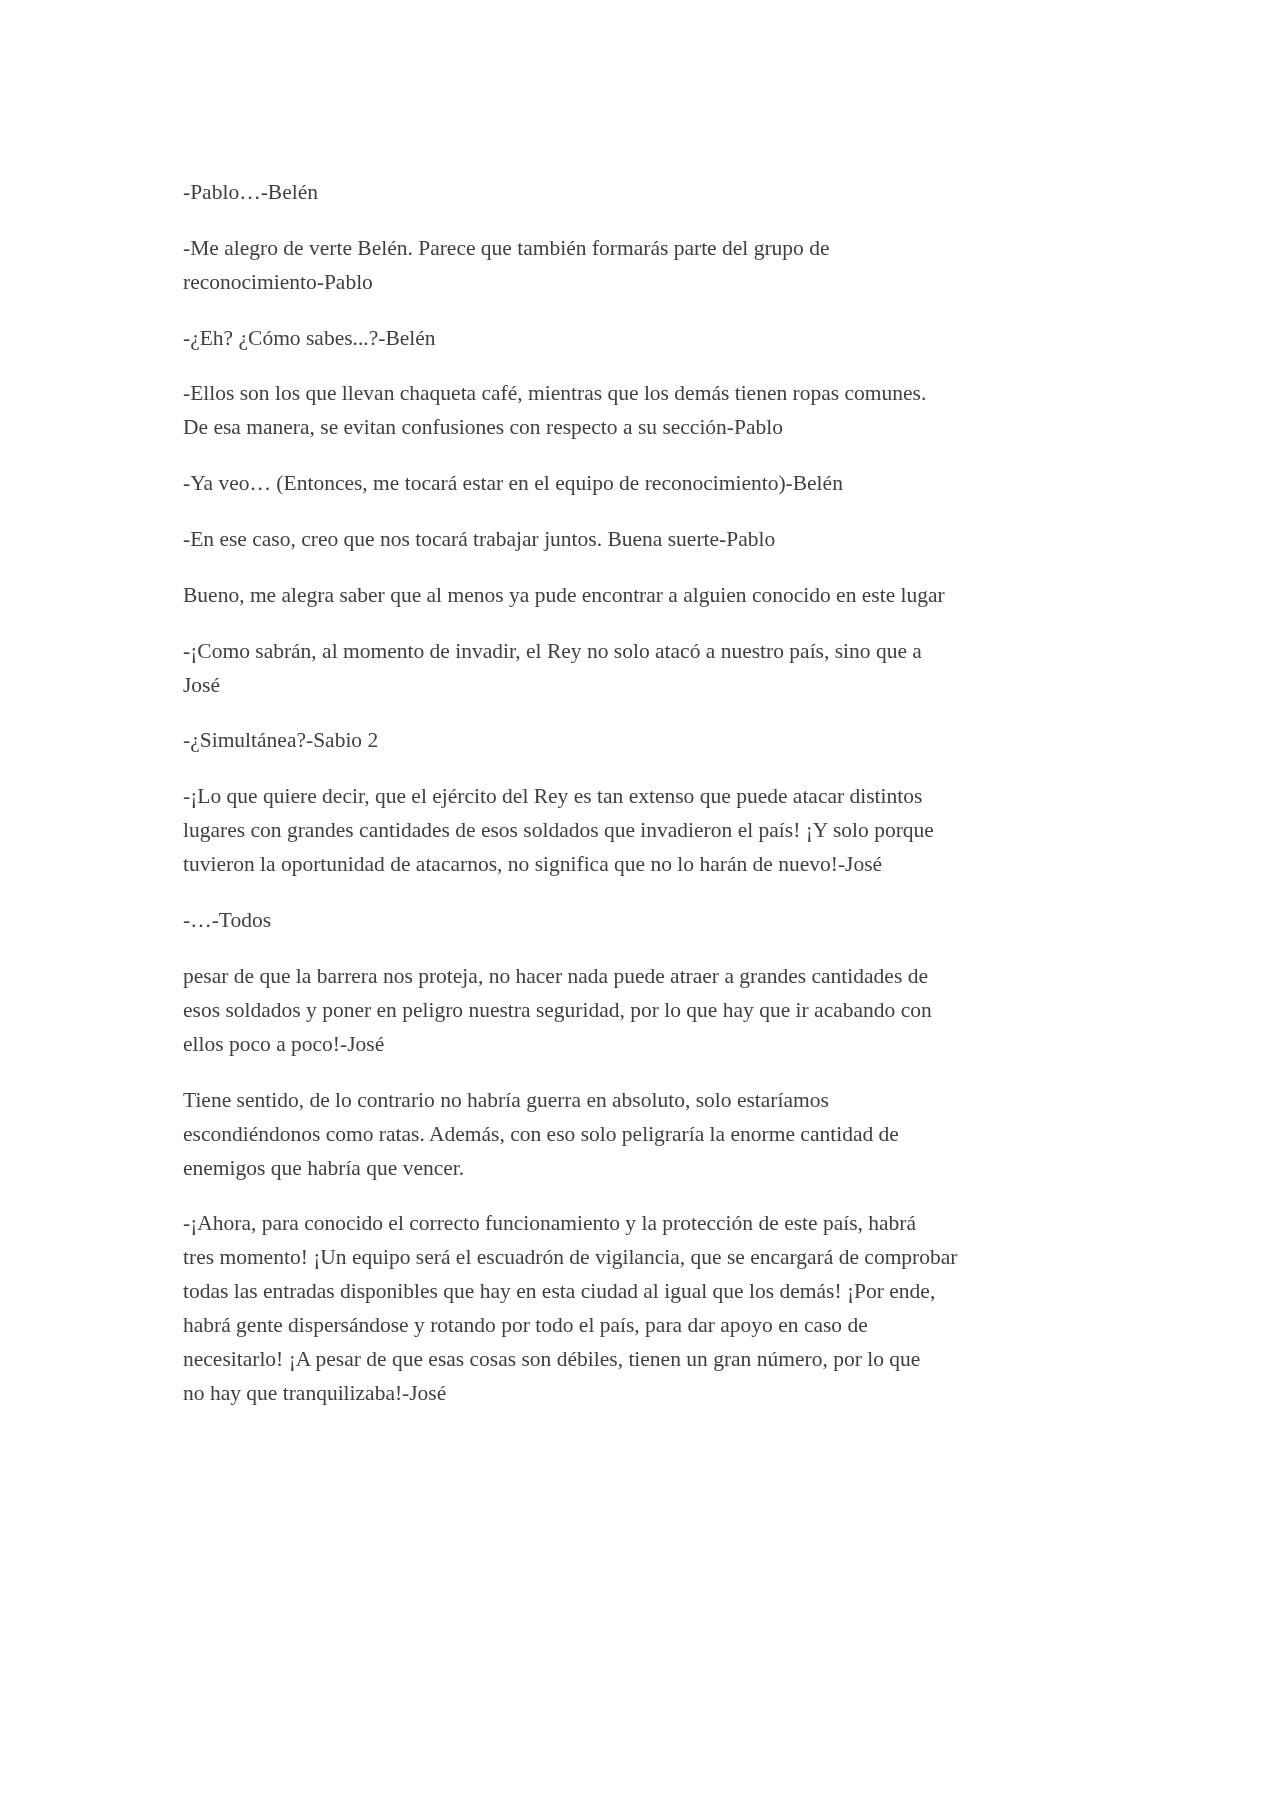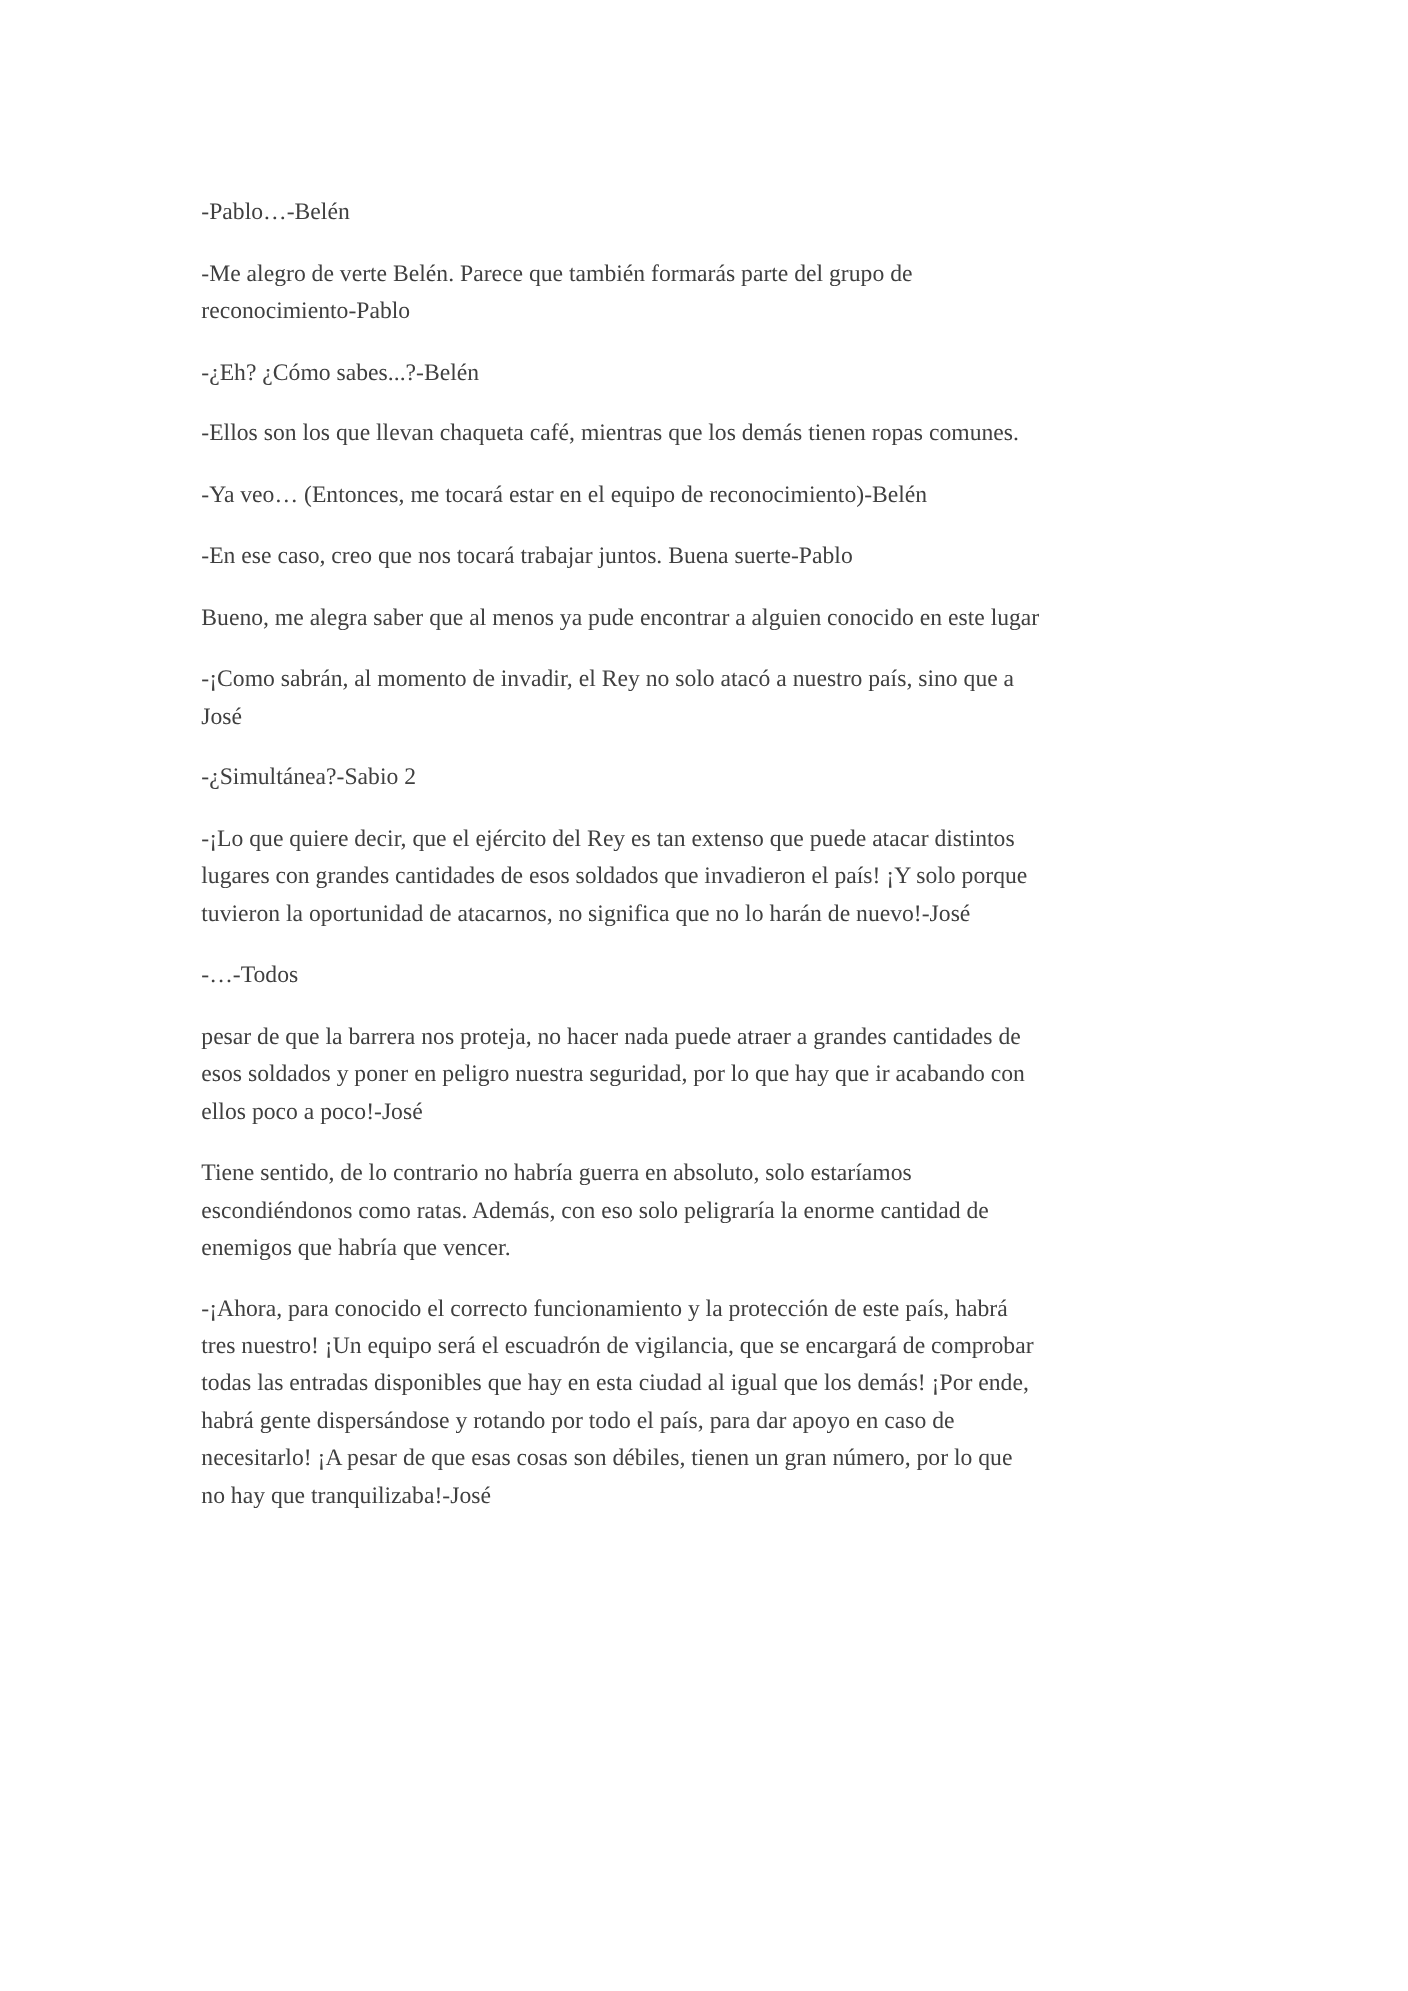--- a/index.html
+++ b/index.html
@@ -55,20 +55,21 @@
       <span class="line">-Me alegro de verte Belén. Parece que también formarás parte del grupo de</span>
       <span class="line">reconocimiento-Pablo</span>
     </p>
 
     <p class="para">
       <span class="line">-¿Eh? ¿Cómo sabes...?-Belén</span>
     </p>
 
     <p class="para">
       <span class="line">-Ellos son los que llevan chaqueta café, mientras que los demás tienen ropas comunes.</span>
+      <span class="line">De esa manera, se evitan confusiones con respecto a su sección-Pablo</span>
     </p>
 
     <p class="para">
       <span class="line">-Ya veo… (Entonces, me tocará estar en el equipo de reconocimiento)-Belén</span>
     </p>
 
     <p class="para">
       <span class="line">-En ese caso, creo que nos tocará trabajar juntos. Buena suerte-Pablo</span>
     </p>
 
@@ -104,21 +105,21 @@
     </p>
 
     <p class="para">
       <span class="line">Tiene sentido, de lo contrario no habría guerra en absoluto, solo estaríamos</span>
       <span class="line">escondiéndonos como ratas. Además, con eso solo peligraría la enorme cantidad de</span>
       <span class="line">enemigos que habría que vencer.</span>
     </p>
 
     <p class="para">
       <span class="line">-¡Ahora, para conocido el correcto funcionamiento y la protección de este país, habrá</span>
-      <span class="line">tres nuestro! ¡Un equipo será el escuadrón de vigilancia, que se encargará de comprobar</span>
+      <span class="line">tres momento! ¡Un equipo será el escuadrón de vigilancia, que se encargará de comprobar</span>
       <span class="line">todas las entradas disponibles que hay en esta ciudad al igual que los demás! ¡Por ende,</span>
       <span class="line">habrá gente dispersándose y rotando por todo el país, para dar apoyo en caso de</span>
       <span class="line">necesitarlo! ¡A pesar de que esas cosas son débiles, tienen un gran número, por lo que</span>
       <span class="line">no hay que tranquilizaba!-José</span>
     </p>
 
   </div>
 </div>
 
 </body></html>

